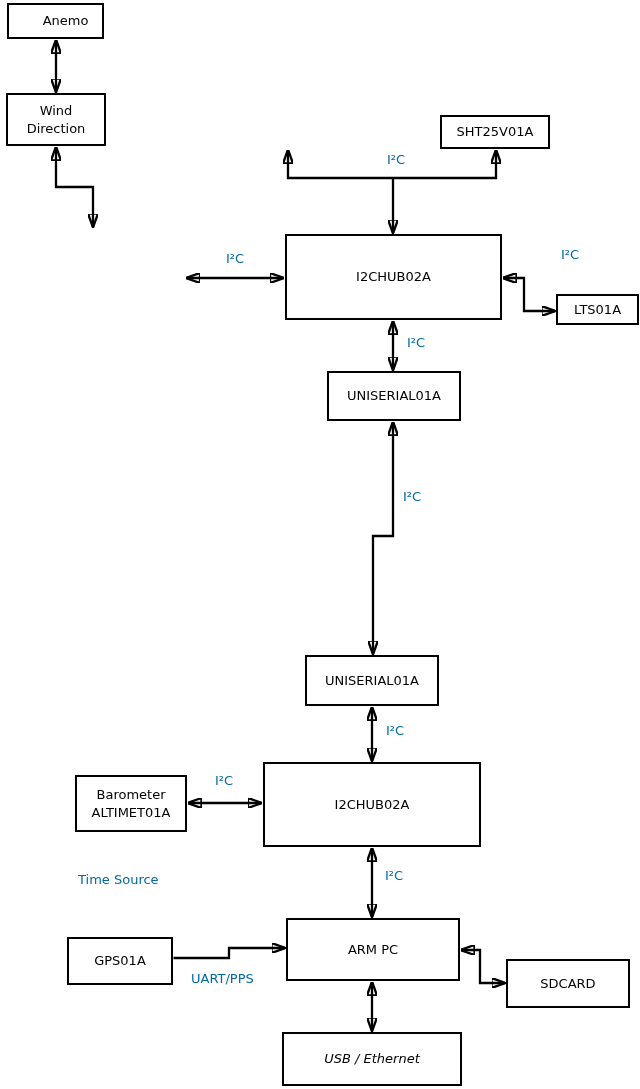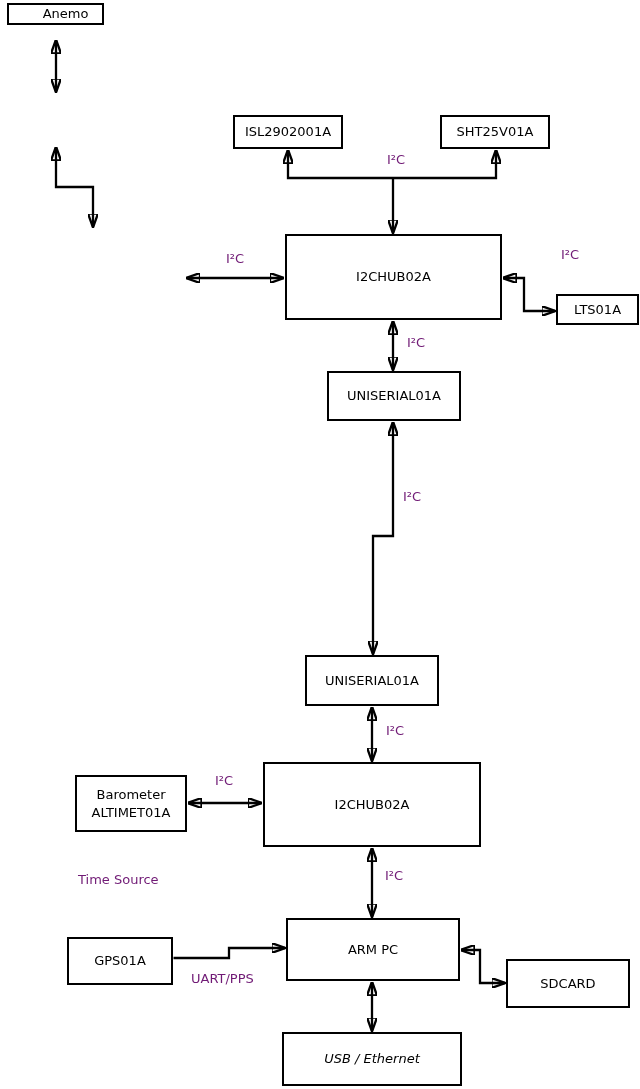--- a/index.html
+++ b/index.html
@@ -42,25 +42,25 @@
     line-height: 1.35;
     text-align: center;
     white-space: pre-line;
     color: #000000;
   }
   .edge-label {
     position: absolute;
     font-size: 13px;
     line-height: 1.2;
     white-space: nowrap;
-    color: #701a75;
+    color: #0369a1;
   }
 
   
-  .n-anemo      { left: 7px;   top: 3px;    width: 97px;  height: 22px; padding-left: 20px; }
+  .n-anemo      { left: 7px;   top: 3px;    width: 97px;  height: 36px; padding-left: 20px; }
   .n-wind       { left: 6px;   top: 93px;   width: 100px; height: 53px; }
   .n-pic        { left: 2px;   top: 228px;  width: 183px; height: 102px; }
   .n-isl        { left: 233px; top: 115px;  width: 110px; height: 34px; }
   .n-sht        { left: 440px; top: 115px;  width: 110px; height: 34px; }
   .n-hub1       { left: 285px; top: 234px;  width: 217px; height: 86px; }
   .n-lts        { left: 556px; top: 294px;  width: 83px;  height: 31px; }
   .n-uniserial1 { left: 327px; top: 371px;  width: 134px; height: 50px; }
   .n-uniserial2 { left: 305px; top: 655px;  width: 134px; height: 51px; }
   .n-barometer  { left: 75px;  top: 775px;  width: 112px; height: 57px; }
   .n-hub2       { left: 263px; top: 762px;  width: 218px; height: 85px; }
@@ -105,22 +105,23 @@
     <path d="M 188 803 L 261.5 803" marker-start="url(#ah)" marker-end="url(#ah)"></path>
     <path d="M 372 848 L 372 917" marker-start="url(#ah)" marker-end="url(#ah)"></path>
     <path d="M 173.5 958 L 229 958 L 229 948 L 285 948" marker-end="url(#ah)"></path>
     <path d="M 461 950 L 480 950 L 480 983 L 505 983" marker-start="url(#ah)" marker-end="url(#ah)"></path>
     <path d="M 372 982 L 372 1031" marker-start="url(#ah)" marker-end="url(#ah)"></path>
   </svg>
 
   <div class="node n-anemo">
     <span class="node-label">Anemo</span>
   </div>
-  <div class="node n-isl">
-    <span class="node-label">ISL2902001A</span>
+  <div class="node n-wind">
+    <span class="node-label">Wind
+Direction</span>
   </div>
   <div class="node n-sht">
     <span class="node-label">SHT25V01A</span>
   </div>
   <div class="node n-hub1">
     <span class="node-label">I2CHUB02A</span>
   </div>
   <div class="node n-lts">
     <span class="node-label">LTS01A</span>
   </div>

